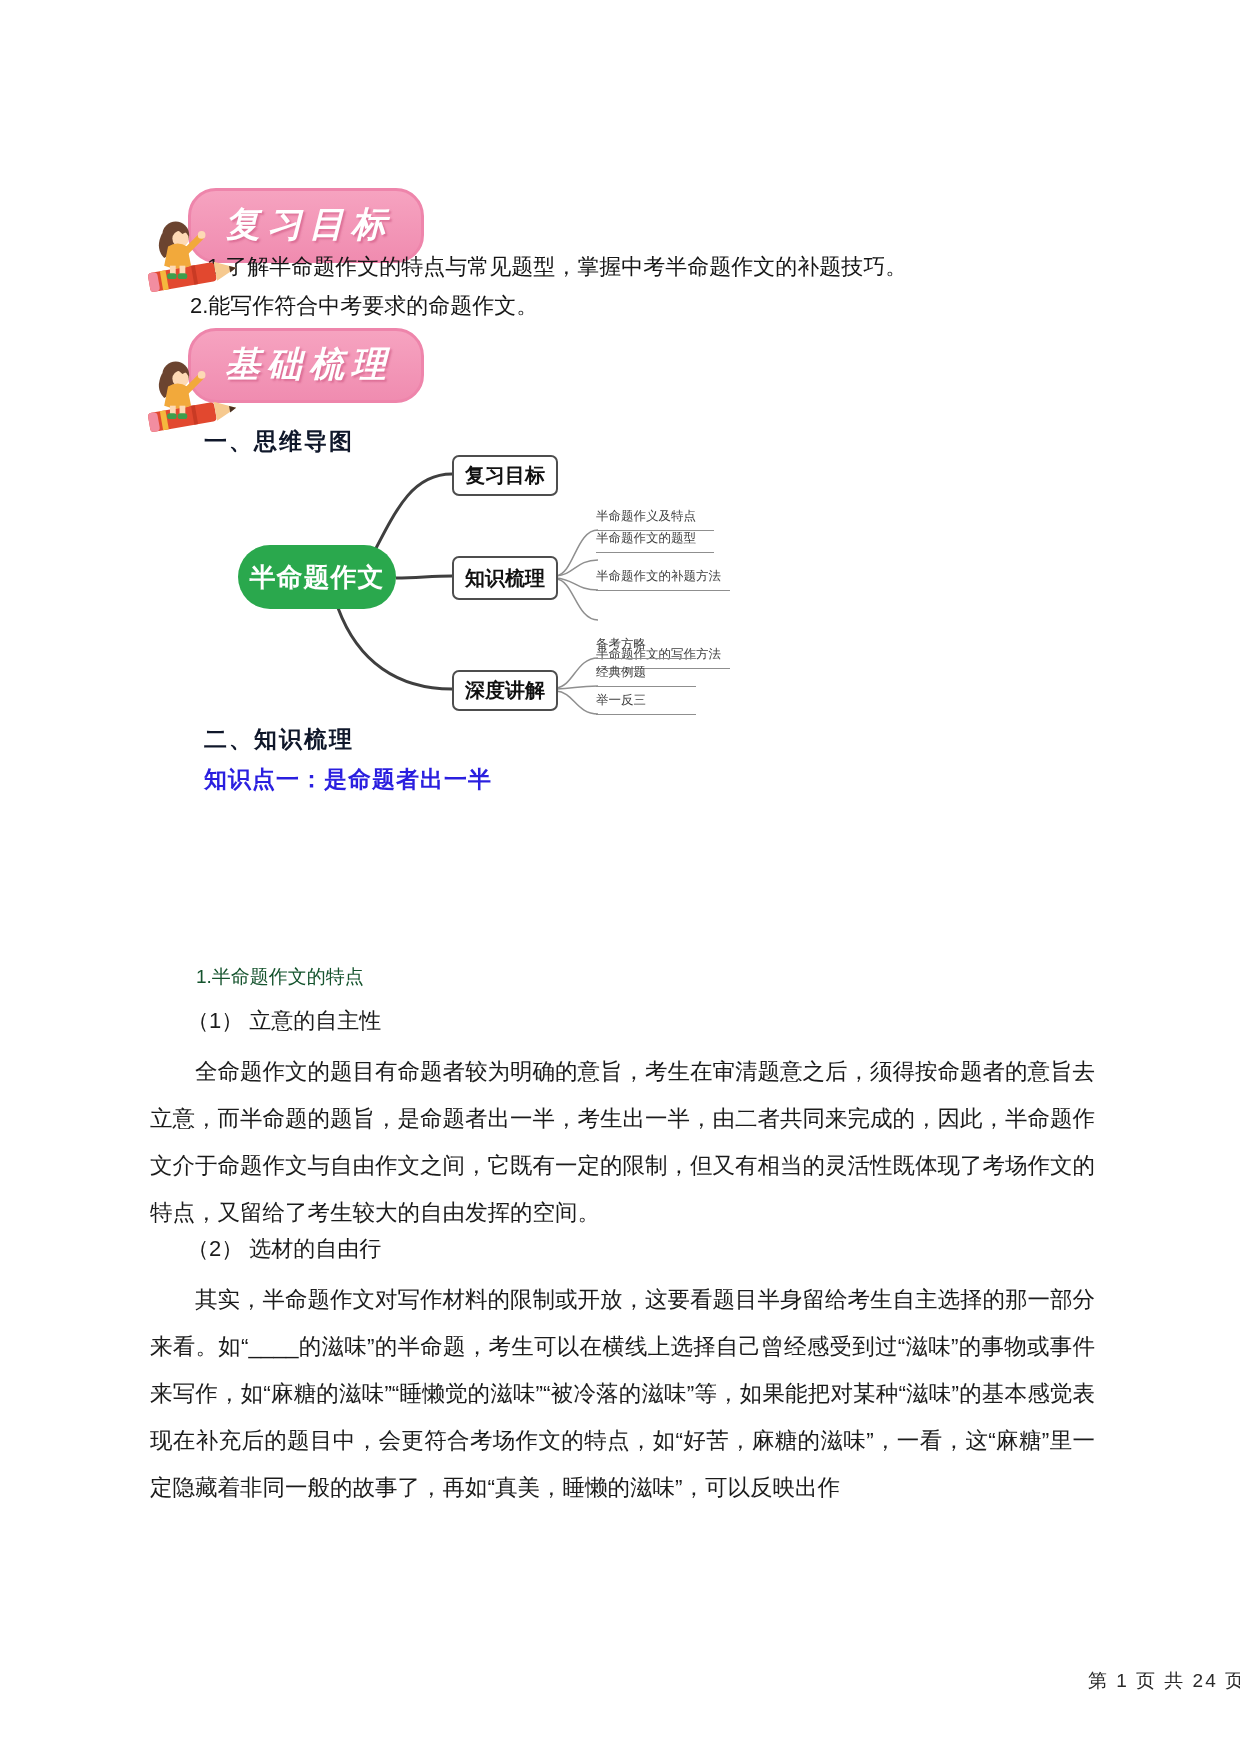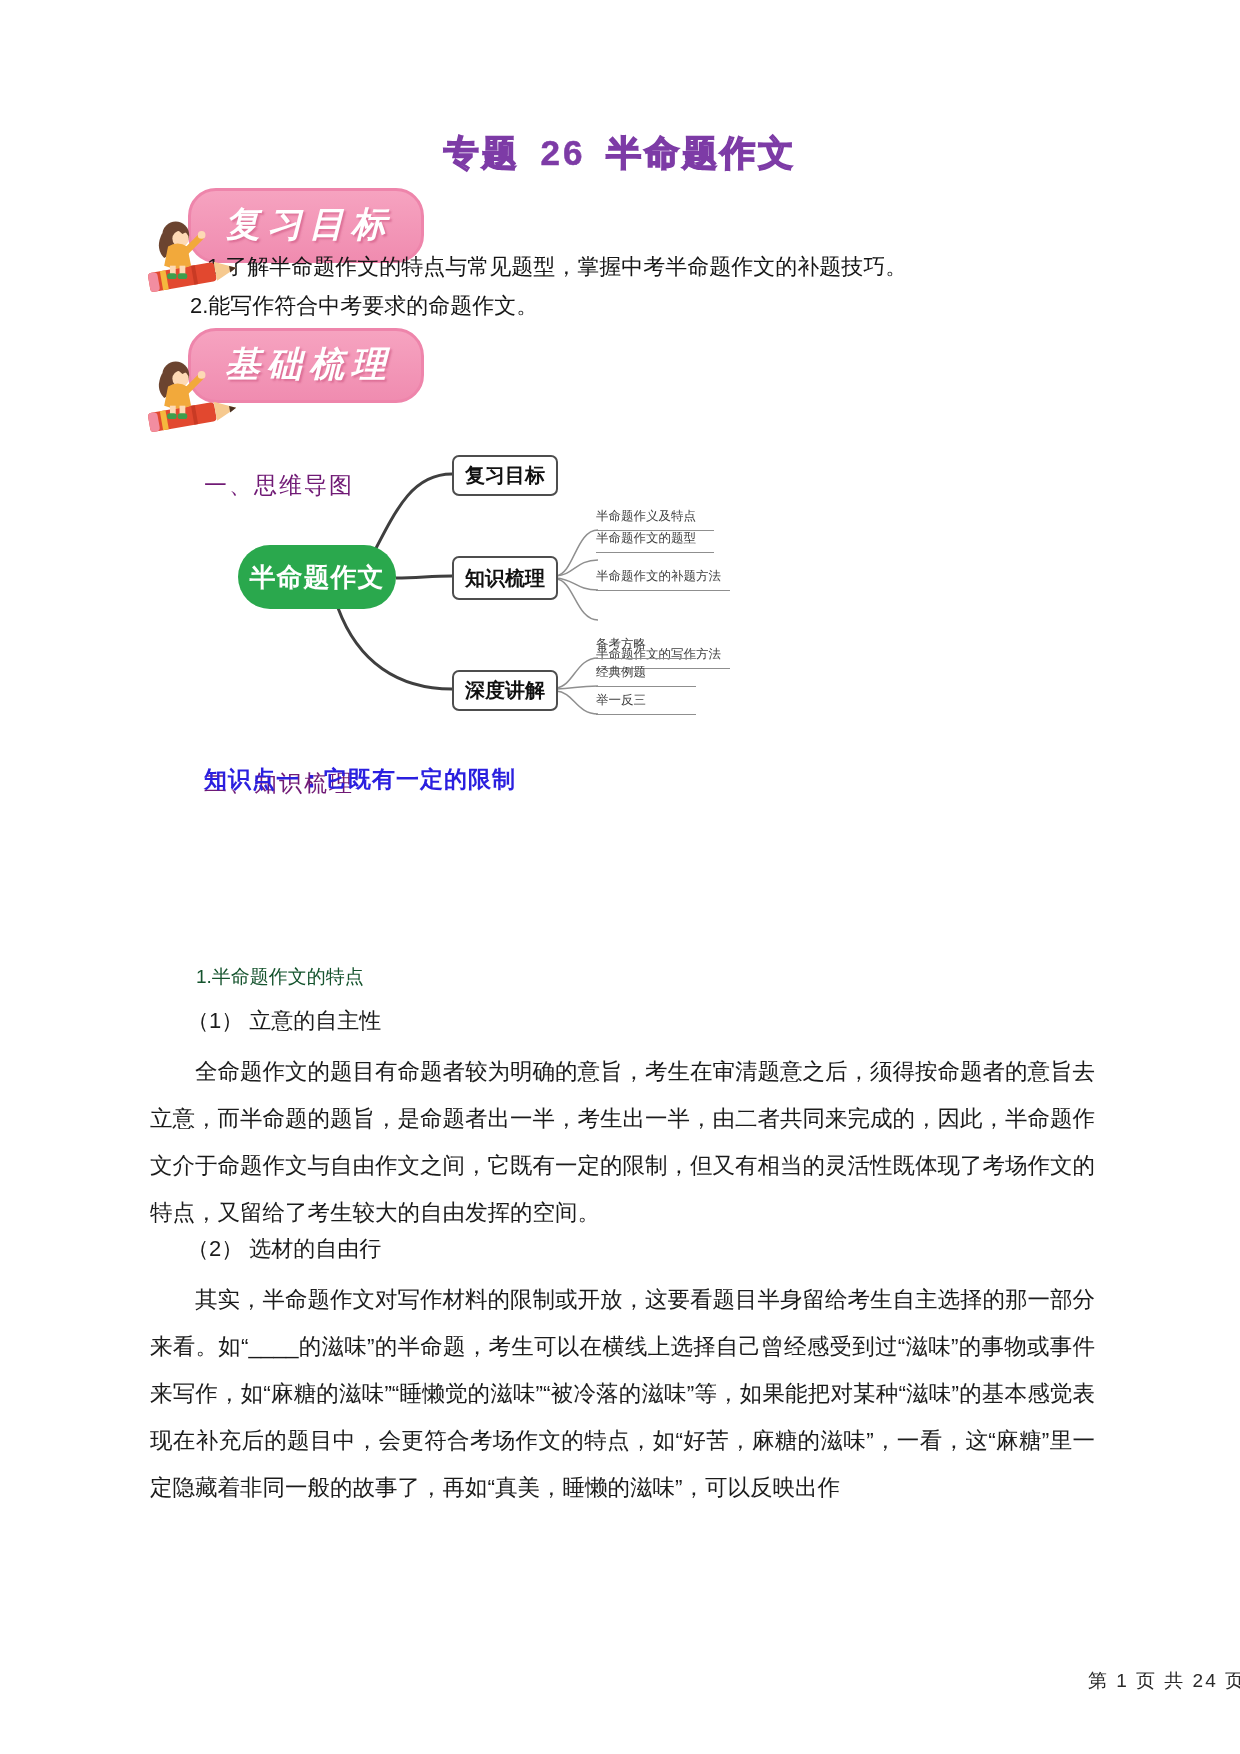--- a/index.html
+++ b/index.html
@@ -33,21 +33,21 @@
     color:#ffffff; font-size:35px; font-weight:bold; font-style:italic;
     letter-spacing:7px; text-shadow:2px 2px 2px rgba(196,66,112,0.45);
     white-space:nowrap;
   }
   .badge svg{ position:absolute; left:-26px; top:22px; width:118px; height:96px; z-index:2; }
   
   .obj{ position:absolute; left:150px; width:950px; font-size:22px; color:#161616; }
   
   .h-blue{
     position:absolute; left:204px;
-    font-size:23px; font-weight:normal; color:#701a75; letter-spacing:2px;margin-top:44px;
+    font-size:23px; font-weight:bold; color:#0f172a; letter-spacing:2px;
   }
   .h-point{
     position:absolute; left:204px;
     font-size:23px; font-weight:bold; color:#2a1fdf; letter-spacing:1px;
   }
   
   .mm-lines{ position:absolute; left:0; top:0; width:1240px; height:1754px; pointer-events:none; }
   .mm-root{
     position:absolute; left:238px; top:545px; width:158px; height:64px;
     background:#2aa84d; border-radius:32px;
@@ -80,25 +80,20 @@
   .footer{
     position:absolute; top:1668px; left:6px; width:100%;
     text-align:right; font-size:19px; color:#2a2a2a; letter-spacing:2px;
   }
 </style>
 </head>
 <body>
 
 <div class="page">
 
-  <div class="title">
-    <span class="hollow">专题</span>
-    <span class="num">26</span>
-    <span class="hollow">半命题作文</span>
-  </div>
 
   <div class="badge" style="top:188px">
     <div class="badge-pill">
       <span>复习目标</span>
     </div>
     <svg viewBox="0 0 120 100">
       <g transform="rotate(-10 60 70)">
         <rect x="14" y="58" width="70" height="20" rx="4" fill="#e2482f"></rect>
         <rect x="14" y="58" width="10" height="20" rx="4" fill="#f28da0"></rect>
         <rect x="27" y="58" width="6" height="20" fill="#f5b73d"></rect>
@@ -172,21 +167,21 @@
 
   <div class="mm-leaf" style="top:508px; width:118px;">半命题作义及特点</div>
   <div class="mm-leaf" style="top:530px; width:118px;">半命题作文的题型</div>
   <div class="mm-leaf" style="top:568px; width:134px;">半命题作文的补题方法</div>
   <div class="mm-leaf" style="top:598px; width:134px;margin-top:48px;">半命题作文的写作方法</div>
   <div class="mm-leaf" style="top:636px; width:100px;">备考方略</div>
   <div class="mm-leaf" style="top:664px; width:100px;">经典例题</div>
   <div class="mm-leaf" style="top:692px; width:100px;">举一反三</div>
 
   <div class="h-blue" style="top:724px">二、知识梳理</div>
-  <div class="h-point" style="top:764px">知识点一：它既有一定的限制</div>
+  <div class="h-point" style="top:764px">知识点一：是命题者出一半</div>
 
   <div class="sub-head" style="top:964px">1.半命题作文的特点</div>
   <div class="item-head" style="top:1006px">（1） 立意的自主性</div>
   <div class="para" style="top:1048px">全命题作文的题目有命题者较为明确的意旨，考生在审清题意之后，须得按命题者的意旨去立意，而半命题的题旨，是命题者出一半，考生出一半，由二者共同来完成的，因此，半命题作文介于命题作文与自由作文之间，它既有一定的限制，但又有相当的灵活性既体现了考场作文的特点，又留给了考生较大的自由发挥的空间。</div>
   <div class="item-head" style="top:1234px">（2） 选材的自由行</div>
   <div class="para" style="top:1276px">其实，半命题作文对写作材料的限制或开放，这要看题目半身留给考生自主选择的那一部分来看。如“____的滋味”的半命题，考生可以在横线上选择自己曾经感受到过“滋味”的事物或事件来写作，如“麻糖的滋味”“睡懒觉的滋味”“被冷落的滋味”等，如果能把对某种“滋味”的基本感觉表现在补充后的题目中，会更符合考场作文的特点，如“好苦，麻糖的滋味”，一看，这“麻糖”里一定隐藏着非同一般的故事了，再如“真美，睡懒的滋味”，可以反映出作</div>
 
   <div class="footer">第 1 页 共 24 页</div>
 
 </div>

